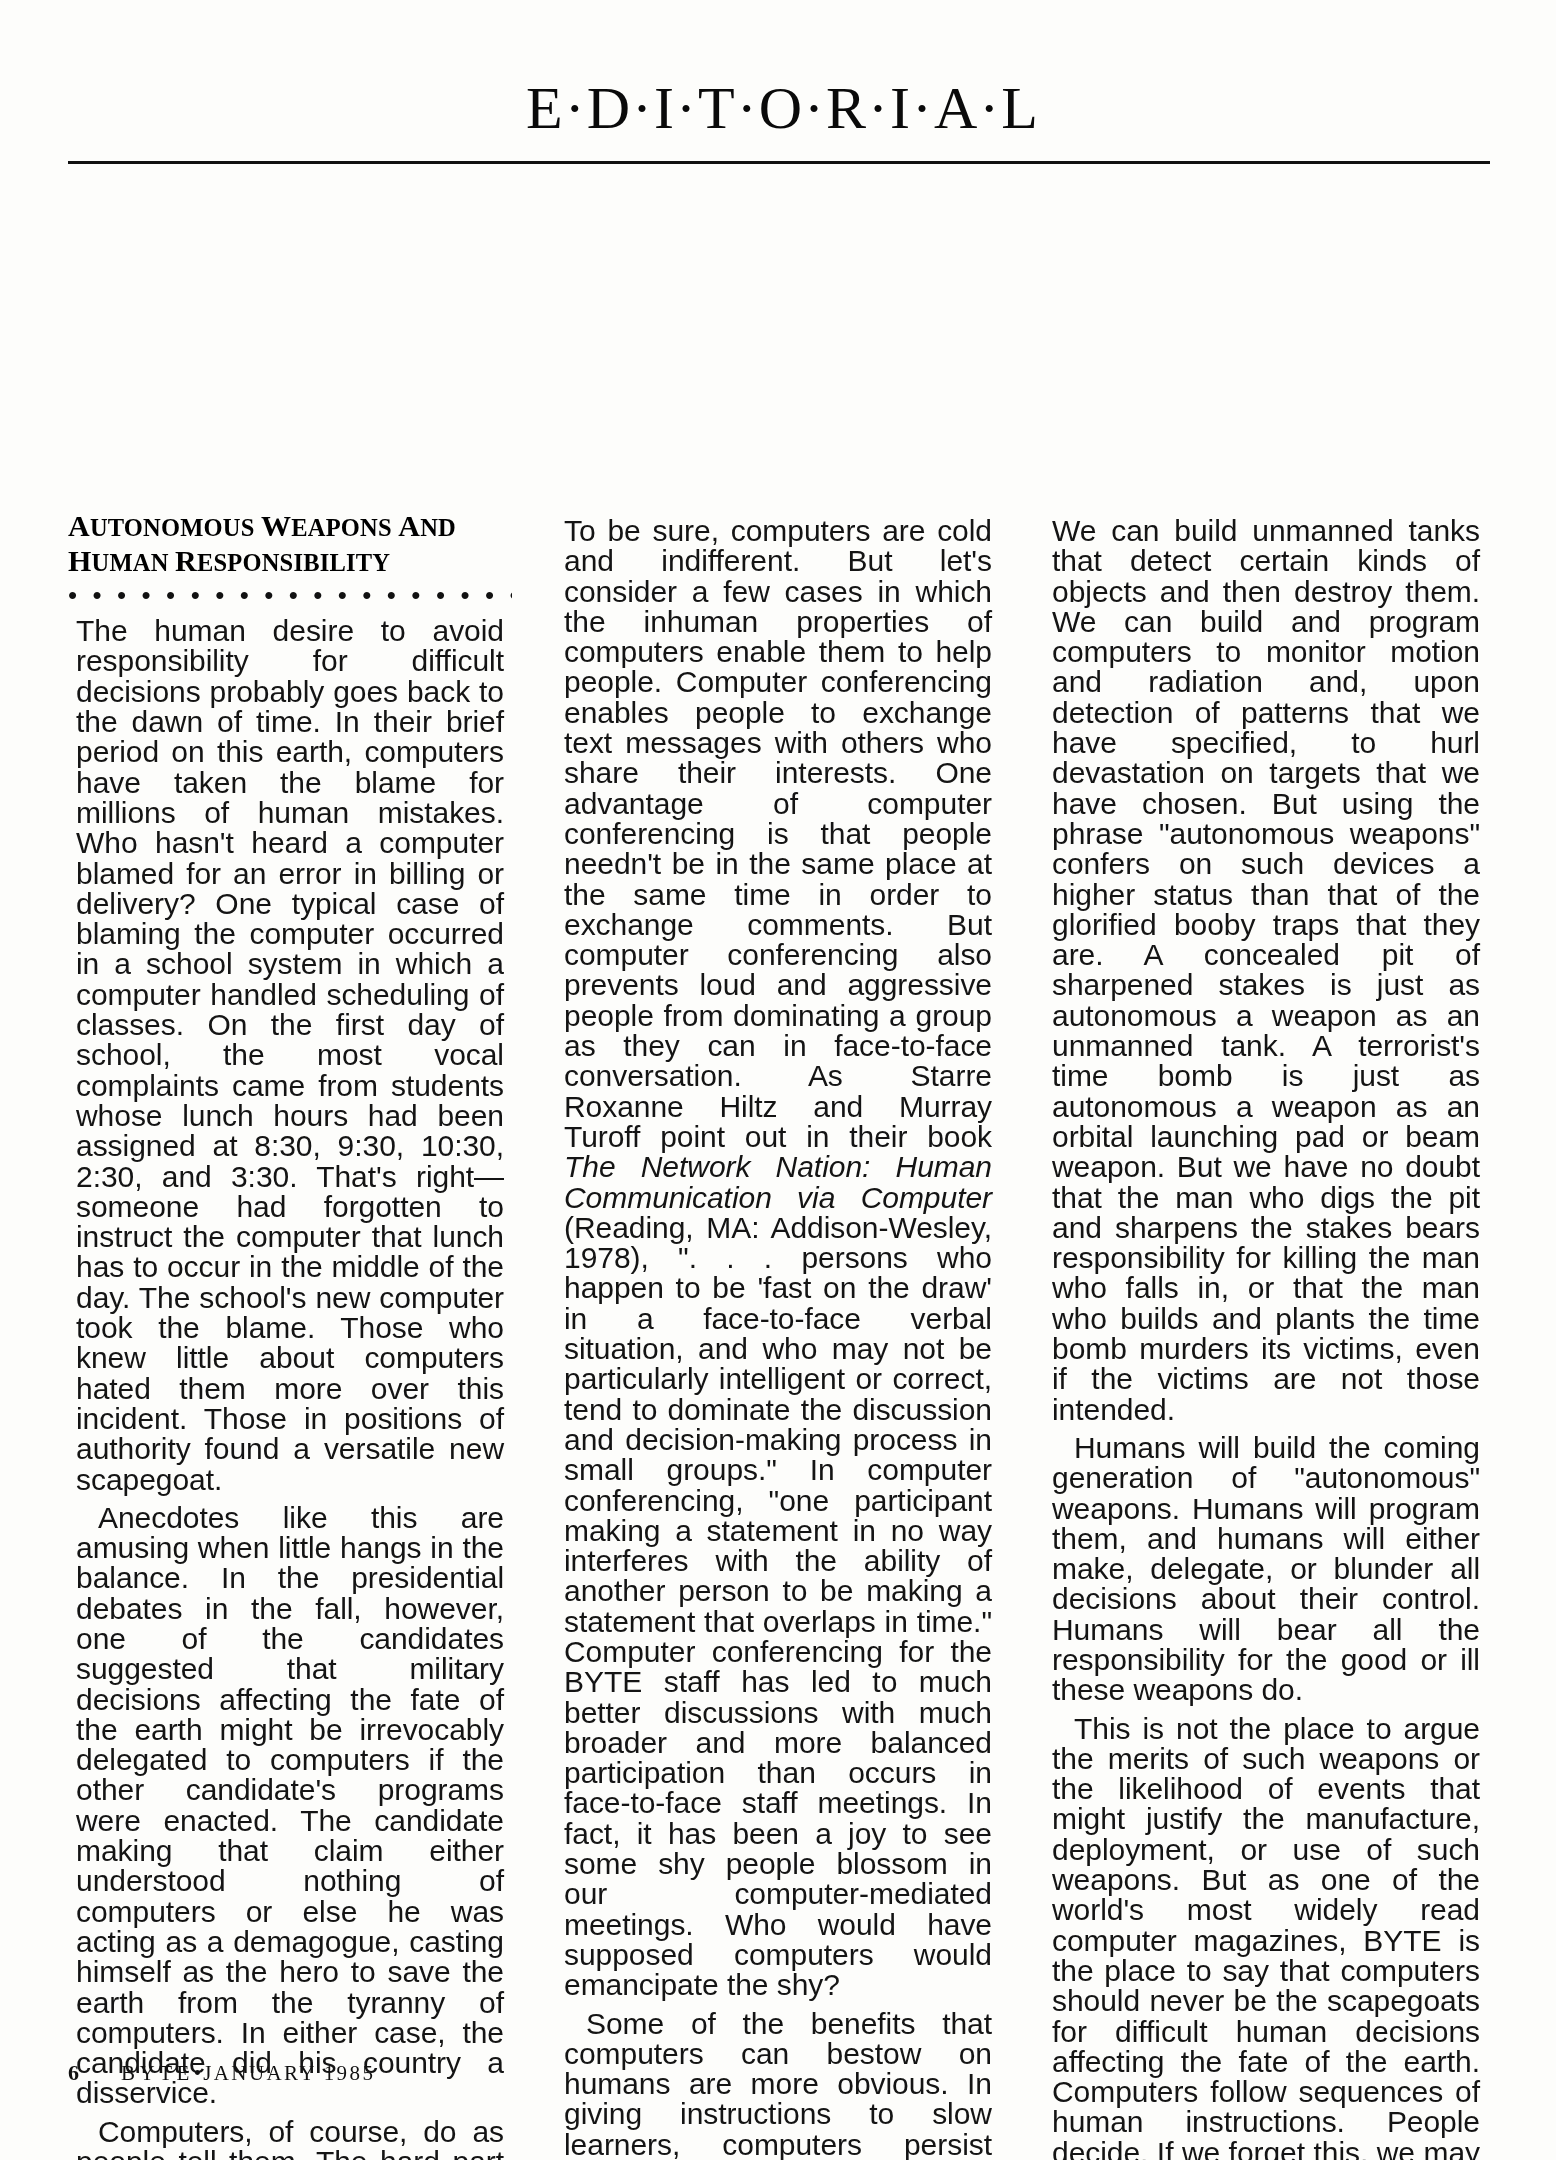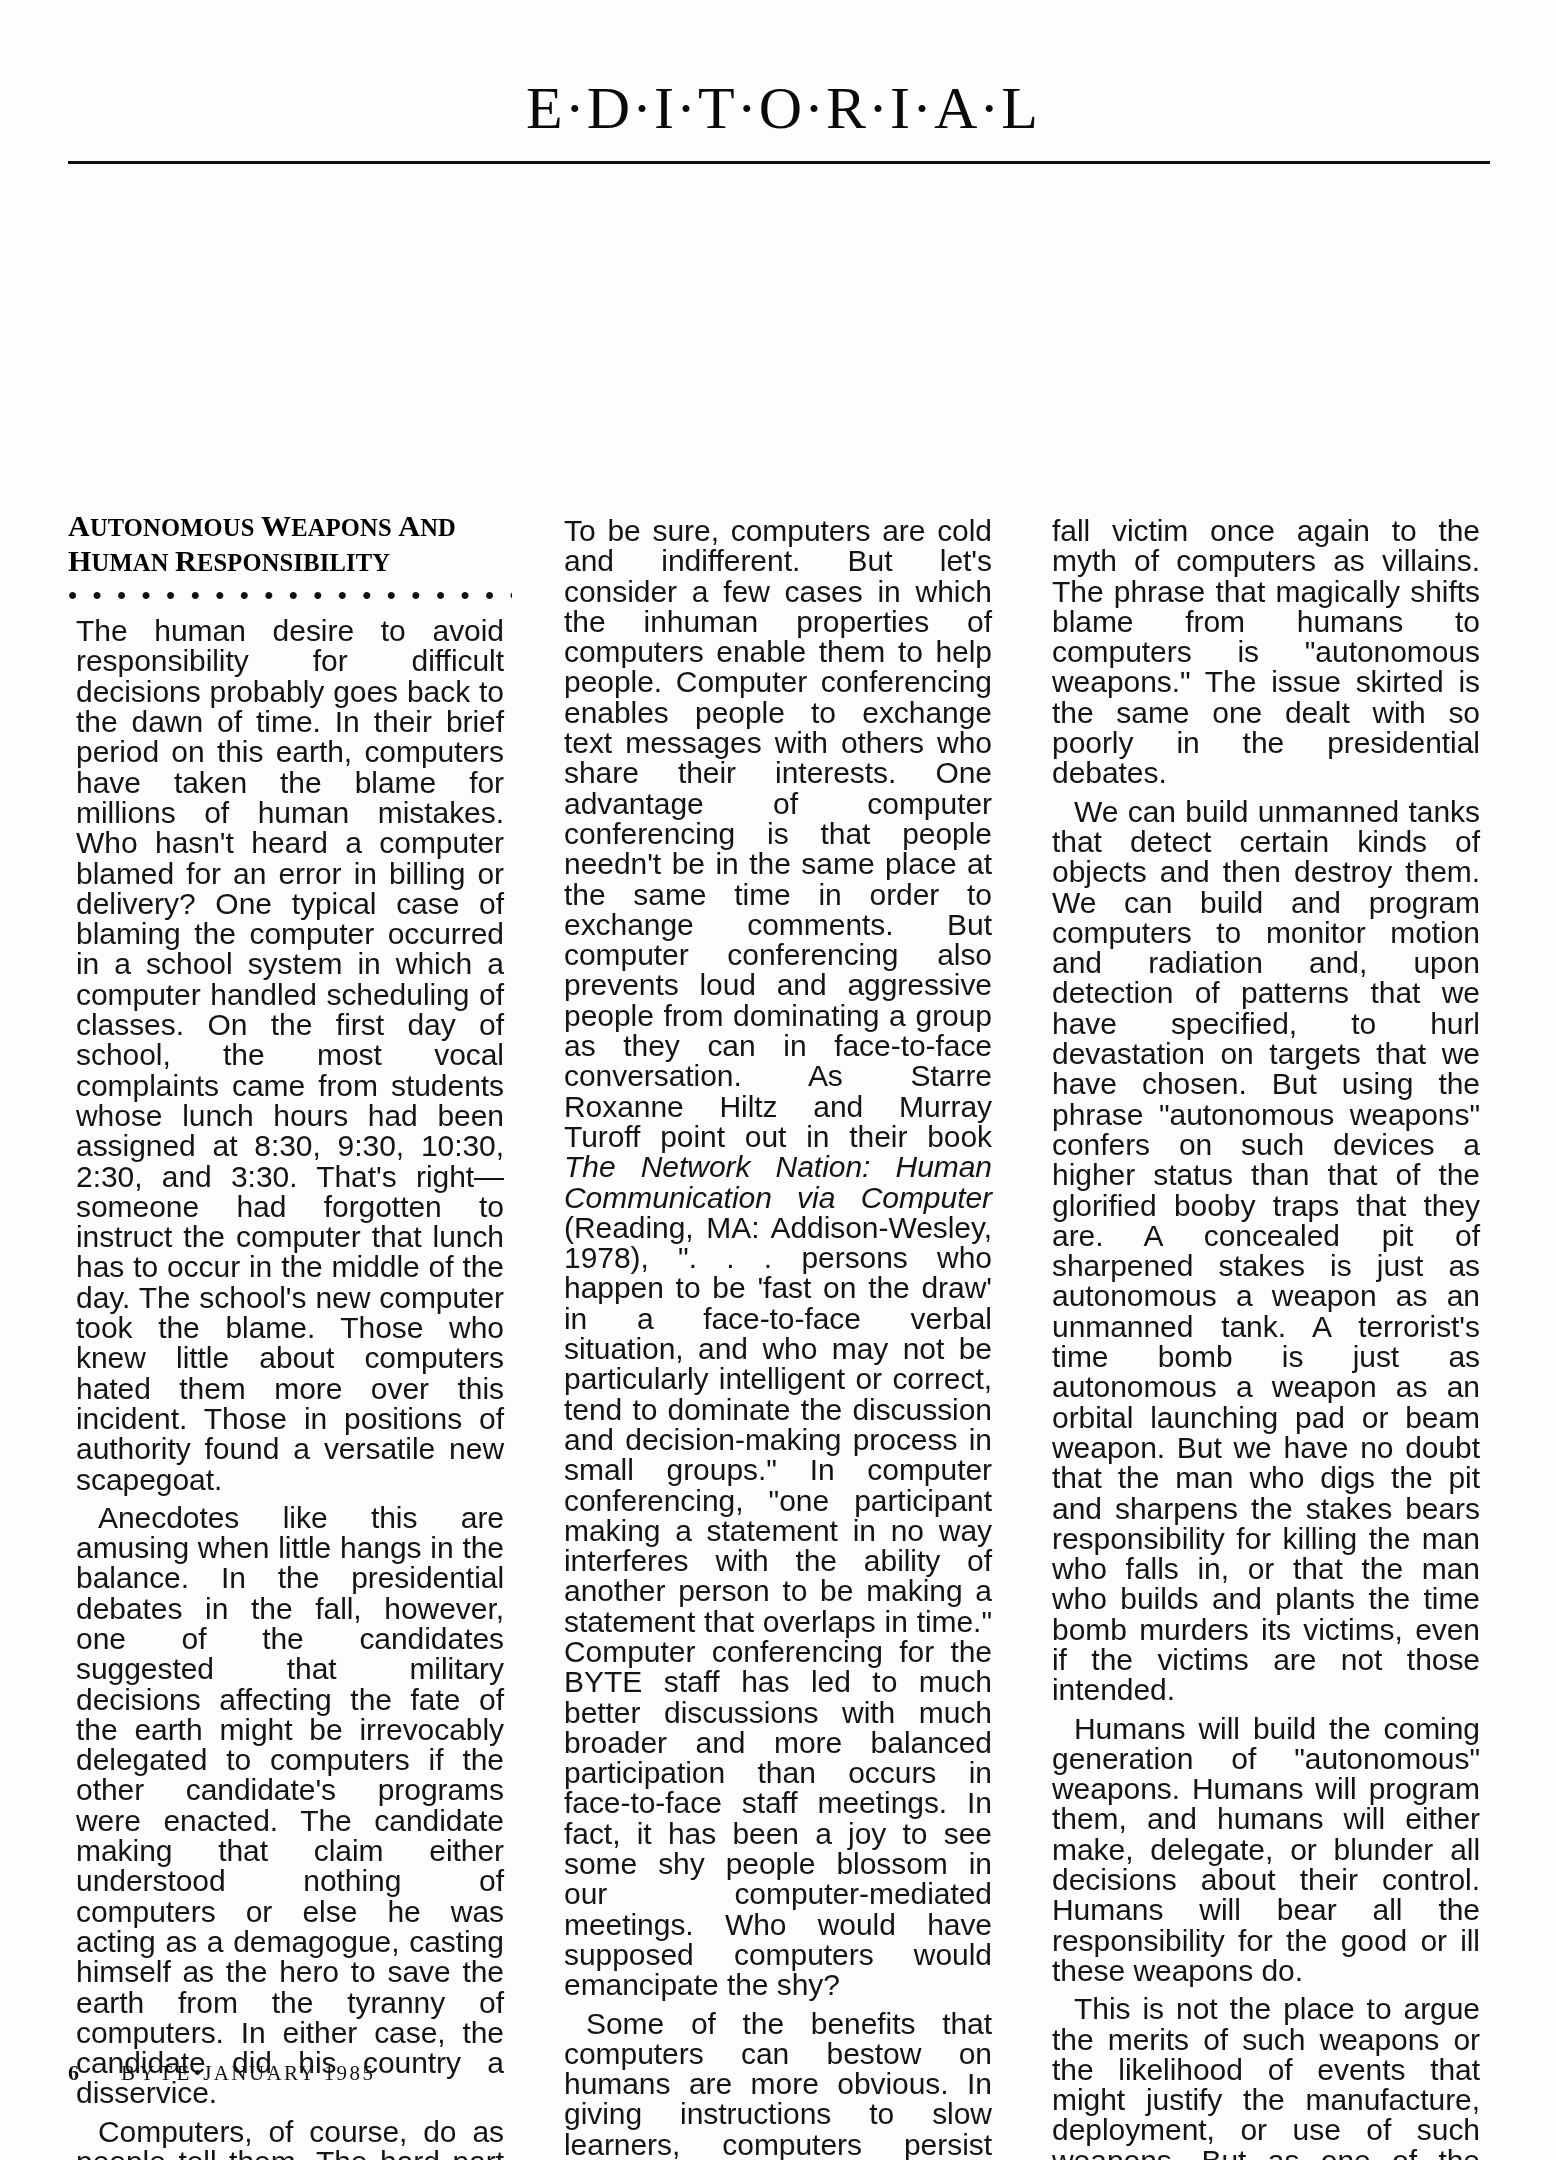--- a/index.html
+++ b/index.html
@@ -170,21 +170,20 @@
       <p class="body">Computers, of course, do as people tell them. The hard part is for people to foresee all circumstances and write instructions to handle all circumstances optimally. Lack of foresight and poor planning occur in many fields with or without computers. But computers make wonderful scapegoats. When foresight and planning fail, computers take the blame. Consequently their image as cold, dehumanizing villains is perpetuated. Some fictional and cinematic depictions of computers also endow them with a villainy that exceeds the capabilities of digital electronics.</p>
     </div>
 
     <div class="col">
       <p class="body"><span>To be sure, computers are cold and indifferent. But let's consider a few cases in which the inhuman properties of computers enable them to help people. Computer conferencing enables people to exchange text messages with others who share their interests. One advantage of computer conferencing is that people needn't be in the same place at the same time in order to exchange comments. But computer conferencing also prevents loud and aggressive people from dominating a group as they can in face-to-face conversation. As Starre Roxanne Hiltz and Murray Turoff point out in their book </span><i>The Network Nation: Human Communication via Computer</i><span> (Reading, MA: Addison-Wesley, 1978), ". . . persons who happen to be 'fast on the draw' in a face-to-face verbal situation, and who may not be particularly intelligent or correct, tend to dominate the discussion and decision-making process in small groups." In computer conferencing, "one participant making a statement in no way interferes with the ability of another person to be making a statement that overlaps in time." Computer conferencing for the BYTE staff has led to much better discussions with much broader and more balanced participation than occurs in face-to-face staff meetings. In fact, it has been a joy to see some shy people blossom in our computer-mediated meetings. Who would have supposed computers would emancipate the shy?</span></p>
       <p class="body">Some of the benefits that computers can bestow on humans are more obvious. In giving instructions to slow learners, computers persist when even the most saintly human instructors would lose patience. In providing simulations of difficult or dangerous situations, computers reduce the risks borne by people who must sometimes face the real hazards. If we use our electronic resources reasonably, bomb disposal will soon become the exclusive domain of robots. We can make computers serve human needs.</p>
       <p class="dropcap">People who understand computers understand how these machines can serve people. But some people who understand computers well are letting us</p>
     </div>
 
     <div class="col">
-      <p class="body noindent">fall victim once again to the myth of computers as villains. The phrase that magically shifts blame from humans to computers is "autonomous weapons." The issue skirted is the same one dealt with so poorly in the presidential debates.</p>
       <p class="body">We can build unmanned tanks that detect certain kinds of objects and then destroy them. We can build and program computers to monitor motion and radiation and, upon detection of patterns that we have specified, to hurl devastation on targets that we have chosen. But using the phrase "autonomous weapons" confers on such devices a higher status than that of the glorified booby traps that they are. A concealed pit of sharpened stakes is just as autonomous a weapon as an unmanned tank. A terrorist's time bomb is just as autonomous a weapon as an orbital launching pad or beam weapon. But we have no doubt that the man who digs the pit and sharpens the stakes bears responsibility for killing the man who falls in, or that the man who builds and plants the time bomb murders its victims, even if the victims are not those intended.</p>
       <p class="body">Humans will build the coming generation of "autonomous" weapons. Humans will program them, and humans will either make, delegate, or blunder all decisions about their control. Humans will bear all the responsibility for the good or ill these weapons do.</p>
       <p class="body">This is not the place to argue the merits of such weapons or the likelihood of events that might justify the manufacture, deployment, or use of such weapons. But as one of the world's most widely read computer magazines, BYTE is the place to say that computers should never be the scapegoats for difficult human decisions affecting the fate of the earth. Computers follow sequences of human instructions. People decide. If we forget this, we may someday find ourselves speechless when we hear a leader explain a missing continent by saying, "The autonomous weapon was in a loop."</p>
       <p class="body">We must insist that individuals who decide to deploy autonomous weapons bear responsibility for everything these weapons do.</p>
       <p class="signoff">—Phil Lemmons, Editor in Chief</p>
     </div>
 
   </div>
 
   <div class="footer">

